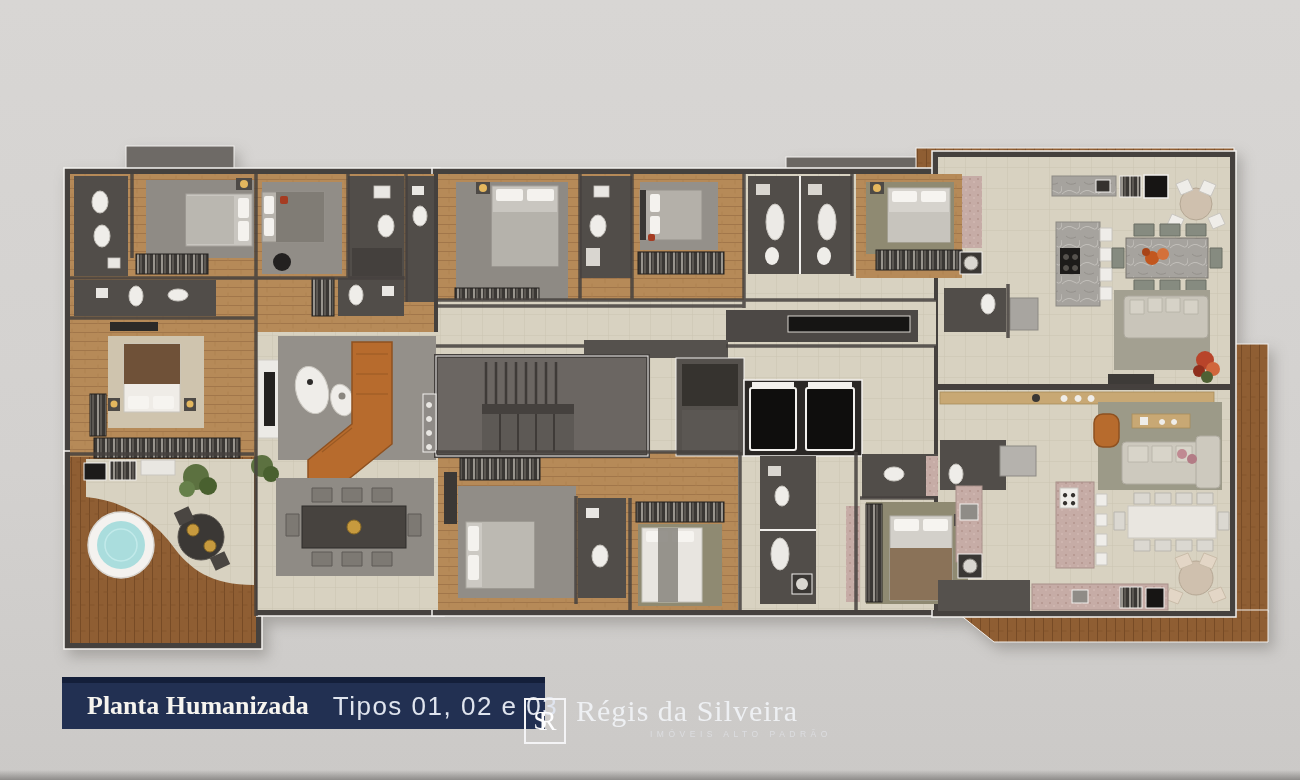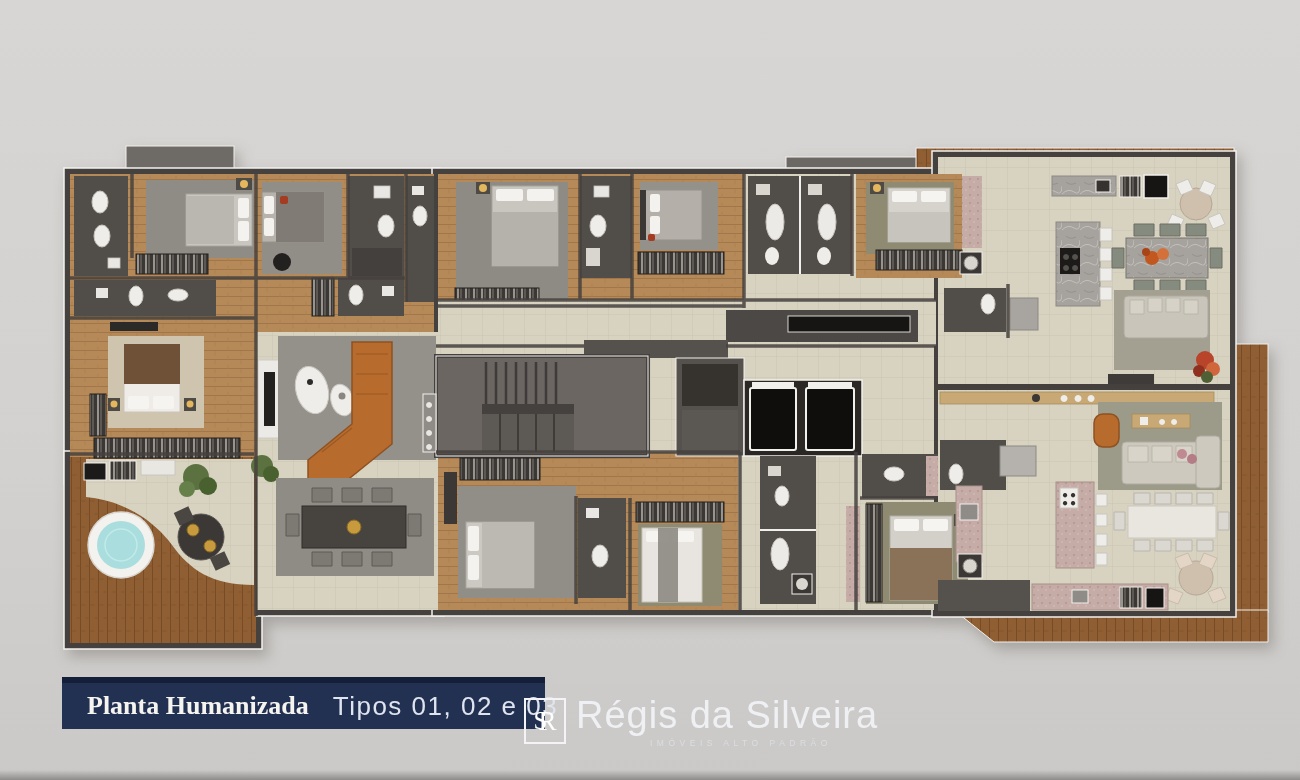--- a/index.html
+++ b/index.html
@@ -10,21 +10,21 @@
   .banner{position:absolute;left:62px;top:677px;width:483px;height:52px;box-sizing:border-box;
     background:#223052;border-top:6px solid #141f3a;display:flex;align-items:center;padding-left:25px;}
   .b-title{font-family:"Liberation Serif",serif;font-weight:bold;font-size:26px;color:#f6f4ef;white-space:nowrap;}
   .b-divider{display:inline-block;width:2px;height:30px;background:#aeb6c6;margin:0 12px;}
   .b-subtitle{font-family:"Liberation Sans",sans-serif;font-weight:300;font-size:26px;color:#dfe4ee;letter-spacing:1.5px;white-space:nowrap;}
   .monogram{position:absolute;left:524px;top:698px;width:38px;height:42px;border:2px solid #f4f4f6;
     display:flex;align-items:center;justify-content:center;color:#fdfdfe;font-family:"Liberation Serif",serif;font-size:25px;}
   .monogram .m-s{margin-right:-9px;}
   .monogram .m-r{font-size:27px;}
   .brand-text{position:absolute;left:576px;top:694px;color:#eef0f3;}
-  .brand-name{font-family:Liberation Sans, sans-serif;font-weight:300;font-size:38px;letter-spacing:1px;color:#eef0f3;}
+  .brand-name{font-family:Liberation Serif, serif;font-weight:300;font-size:30px;letter-spacing:1px;color:#eef0f3;}
   .brand-tagline{margin-top:1px;margin-left:74px;font-size:8.5px;letter-spacing:4.5px;color:#dcdde0;}
   .disclaimer{position:absolute;left:80px;top:741px;font-size:8.5px;font-weight:bold;color:#fdfdfc;line-height:11px;}
   .bottom-fade{position:absolute;left:0;right:0;bottom:0;height:10px;
     background:linear-gradient(180deg,rgba(142,140,138,0),#8e8c8a);}
 </style>
 </head>
 <body>
 
 <div class="stage">
 

